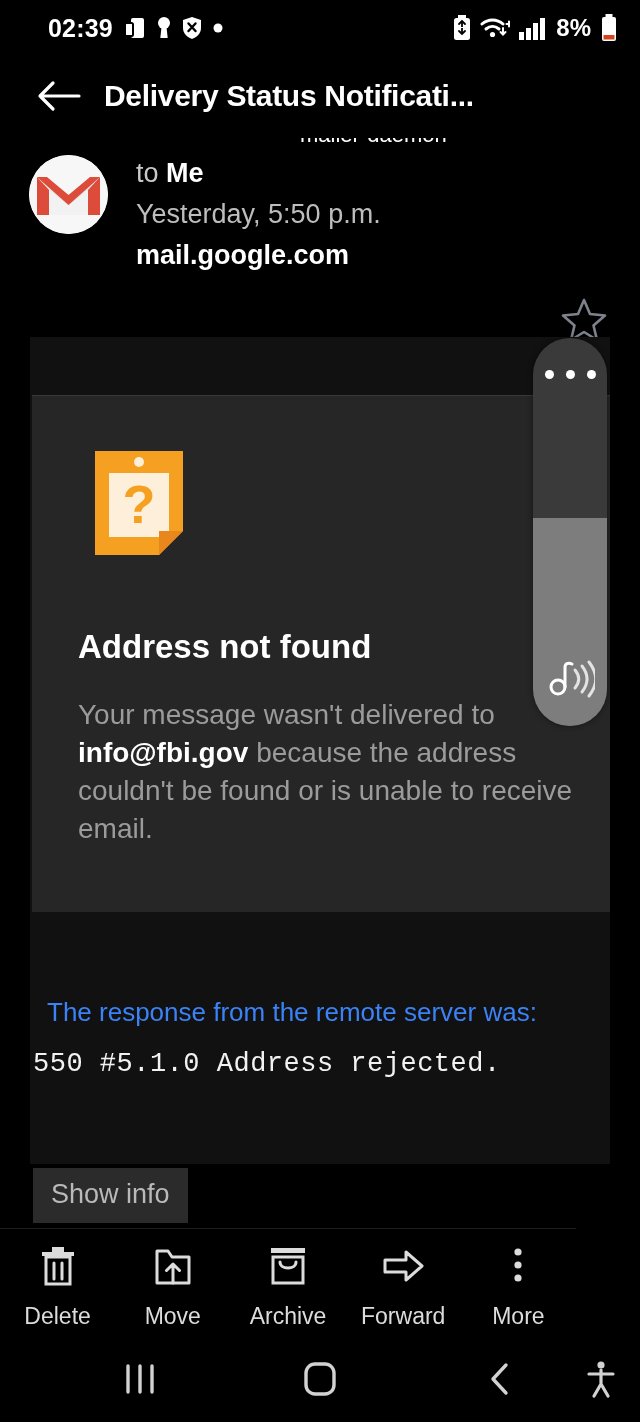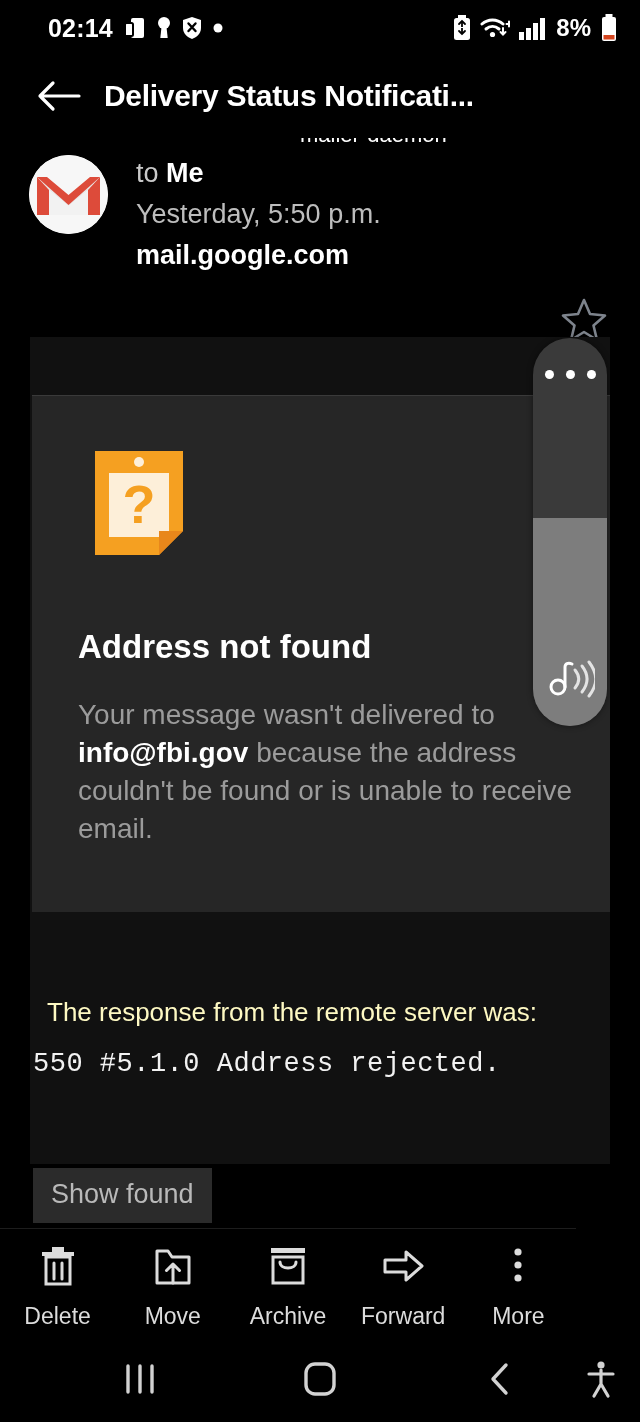--- a/index.html
+++ b/index.html
@@ -68,21 +68,21 @@
     color:#fff; font-size:33px; font-weight:bold;
   }
   .card-body{
     position:absolute; left:46px; top:300px; width:500px;
     color:#9b9b9b; font-size:28px; line-height:38px;
   }
   .card-body b{ color:#fff; font-weight:bold; }
 
   .resp-label{
     position:absolute; left:17px; top:660px; width:560px;
-    color:#fef9c3; font-size:26px;
+    color:#3b82f6; font-size:26px;
   }
   .resp-code{
     position:absolute; left:3px; top:712px; width:560px;
     color:#f2f2f2; font-size:27px;
     font-family:"Liberation Mono", monospace; letter-spacing:.5px;
   }
 
   .show-less{
     position:absolute; left:33px; top:1168px;
     background:#2b2b2b; color:#b9b9b9;
@@ -127,21 +127,21 @@
   .nav-back{ position:absolute; left:484px; }
   .nav-access{ position:absolute; left:583px; }
 </style>
 </head>
 <body>
 
 <div id="screen">
 
   <div class="statusbar">
     <div class="sb-left">
-      <span class="sb-clock">02:14</span>
+      <span class="sb-clock">02:39</span>
       <span class="ic">
         <svg width="22" height="24" viewBox="0 0 22 24">
           <rect x="7" y="2" width="13" height="20" rx="2" fill="#fff"></rect>
           <rect x="1" y="7" width="8" height="13" rx="1.5" fill="#fff" stroke="#000" stroke-width="2"></rect>
         </svg>
       </span>
       <span class="ic">
         <svg width="14" height="24" viewBox="0 0 14 24">
           <circle cx="7" cy="7" r="6" fill="#fff"></circle>
           <path d="M4.5 11 h5 l1.2 11 h-7.4 z" fill="#fff"></path>
@@ -255,21 +255,21 @@
 
       <div class="card-body">
         <span>Your message wasn't delivered to </span><b>info@fbi.gov</b><span> because the address couldn't be found or is unable to receive email.</span>
       </div>
     </div>
 
     <div class="resp-label">The response from the remote server was:</div>
     <div class="resp-code">550 #5.1.0 Address rejected.</div>
   </div>
 
-  <div class="show-less">Show found</div>
+  <div class="show-less">Show info</div>
 
   <div class="vol-widget">
     <div class="vol-fill"></div>
     <div class="vol-dots">
       <i></i>
         <i></i>
         <i></i>
     </div>
     <div class="vol-icon">
       <svg width="48" height="44" viewBox="0 0 48 44">

